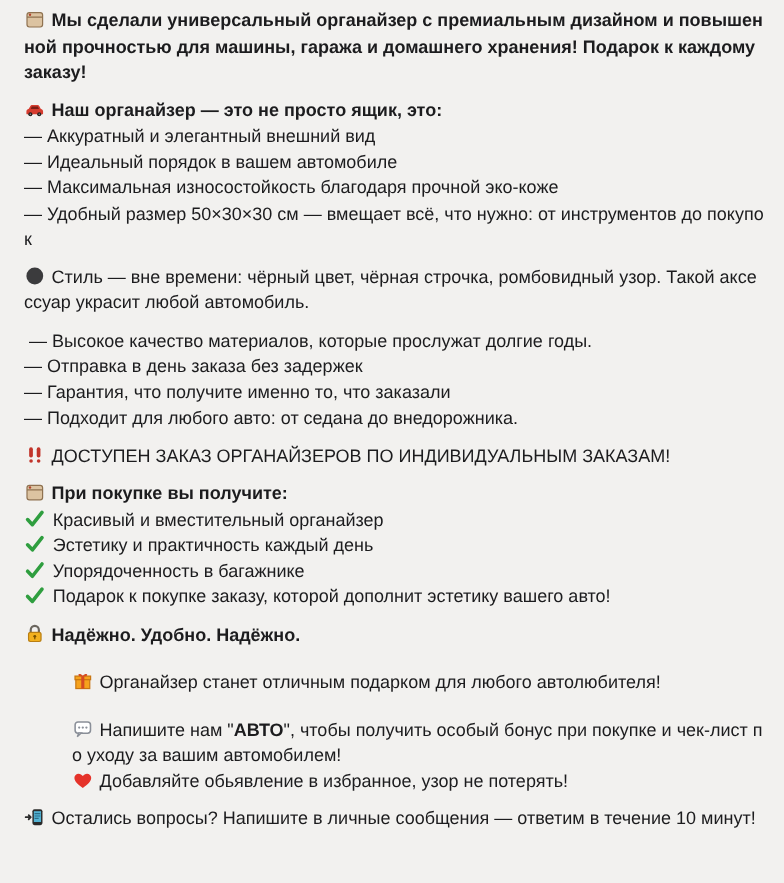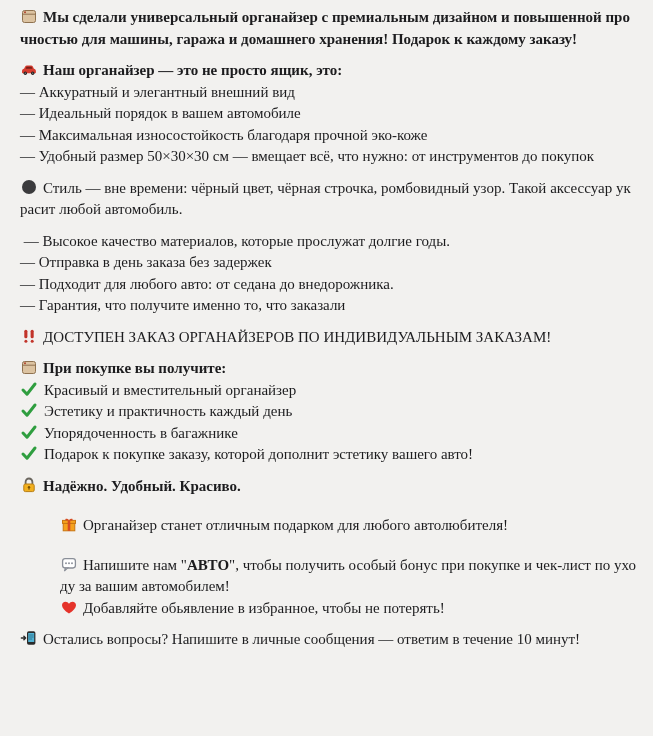--- a/index.html
+++ b/index.html
@@ -4,21 +4,21 @@
 <style>
   html, body { margin: 0; padding: 0; }
   body {
     width: 653px; height: 736px; overflow: hidden;
     background: #f2f1ef;
     color: #1c1c1e;
     font-family: "Liberation Sans", sans-serif;
     font-size: 15px;
     line-height: 21.5px;
   }
-  .desc { padding: 7px 16px 0 20px; font-family: Liberation Serif, serif; }
+  .desc { padding: 7px 16px 0 20px; }
   p, .line { margin: 0; word-break: break-all; }
   .t { white-space: pre-wrap; }
   .block { margin-top: 10px; }
   .block.first { margin-top: 0; }
   .block.gap-lg { margin-top: 18px; margin-left: 40px; }
   .bold { font-weight: 700; }
   .icon { display: inline-block; width: 18px; height: 18px; vertical-align: -3px; margin-right: 5px; }
   .icon svg { display: block; width: 18px; height: 18px; }
   .check-row .icon { margin-right: 6px; }
 </style>
@@ -48,22 +48,22 @@
     <p class="line"><span class="t">— Удобный размер 50×30×30 см — вмещает всё, что нужно: от инструментов до покупок</span></p>
   </div>
 
   <p class="block"><span class="icon"><svg viewBox="0 0 18 18" aria-hidden="true">
           <circle cx="9" cy="9" r="7" fill="#3b3b3d"></circle>
         </svg></span><span class="t">Стиль — вне времени: чёрный цвет, чёрная строчка, ромбовидный узор. Такой аксессуар украсит любой автомобиль.</span></p>
 
   <div class="block">
     <p class="line"><span class="t"> — Высокое качество материалов, которые прослужат долгие годы.</span></p>
     <p class="line"><span class="t">— Отправка в день заказа без задержек</span></p>
+    <p class="line"><span class="t">— Гарантия, что получите именно то, что заказали</span></p>
     <p class="line"><span class="t">— Подходит для любого авто: от седана до внедорожника.</span></p>
-    <p class="line"><span class="t">— Гарантия, что получите именно то, что заказали</span></p>
   </div>
 
   <p class="block"><span class="icon"><svg viewBox="0 0 18 18" aria-hidden="true">
           <rect x="4.3" y="2.8" width="3.1" height="8.4" rx="1.5" fill="#c2342a"></rect>
           <rect x="10.6" y="2.8" width="3.1" height="8.4" rx="1.5" fill="#c2342a"></rect>
           <circle cx="5.9" cy="14.2" r="1.5" fill="#c2342a"></circle>
           <circle cx="12.2" cy="14.2" r="1.5" fill="#c2342a"></circle>
         </svg></span><span class="t">ДОСТУПЕН ЗАКАЗ ОРГАНАЙЗЕРОВ ПО ИНДИВИДУАЛЬНЫМ ЗАКАЗАМ!</span></p>
 
   <div class="block">
@@ -84,41 +84,41 @@
     <p class="line check-row"><span class="icon"><svg viewBox="0 0 18 18" aria-hidden="true">
             <path d="M3 10l4 4.2L15 4" stroke="#2f9e3f" stroke-width="3" fill="none" stroke-linecap="round" stroke-linejoin="round"></path>
           </svg></span><span class="t">Подарок к покупке заказу, которой дополнит эстетику вашего авто!</span></p>
   </div>
 
   <p class="block bold"><span class="icon"><svg viewBox="0 0 18 18" aria-hidden="true">
           <path d="M5.6 8.2V5.9a3.4 3.4 0 0 1 6.8 0v2.3" stroke="#6b665e" stroke-width="1.8" fill="none"></path>
           <rect x="3.8" y="8" width="10.4" height="7.6" rx="1.6" fill="#f2b01e" stroke="#b97e12"></rect>
           <circle cx="9" cy="11.3" r="1.2" fill="#7a5200"></circle>
           <rect x="8.5" y="11.8" width="1" height="2" fill="#7a5200"></rect>
-        </svg></span><span class="t">Надёжно. Удобный. Красиво.</span></p>
+        </svg></span><span class="t">Надёжно. Удобно. Надёжно.</span></p>
 
   <p class="block gap-lg"><span class="icon"><svg viewBox="0 0 18 18" aria-hidden="true">
           <rect x="3.2" y="8.2" width="11.6" height="7.6" fill="#f6a21c" stroke="#c87612"></rect>
           <rect x="2.5" y="5.4" width="13" height="3" fill="#f6a21c" stroke="#c87612"></rect>
           <rect x="7.7" y="5.4" width="2.6" height="10.4" fill="#d64b22"></rect>
           <path d="M9 5.2C7.4 3 4.9 3.4 5.4 4.7c.4 1 2.2 1 3.6.5Z" fill="#d64b22"></path>
           <path d="M9 5.2c1.6-2.2 4.1-1.8 3.6-.5-.4 1-2.2 1-3.6.5Z" fill="#d64b22"></path>
         </svg></span><span class="t">Органайзер станет отличным подарком для любого автолюбителя!</span></p>
 
   <div class="block gap-lg">
     <p class="line"><span class="icon"><svg viewBox="0 0 18 18" aria-hidden="true">
             <rect x="2.6" y="3.6" width="12.8" height="9.4" rx="2.4" fill="#ffffff" stroke="#8a8f98" stroke-width="1.3"></rect>
             <path d="M5.6 12.8l-1.2 3.2 3.4-3.2Z" fill="#ffffff" stroke="#8a8f98" stroke-width="1.1"></path>
             <circle cx="6" cy="8.3" r=".95" fill="#8a8f98"></circle>
             <circle cx="9" cy="8.3" r=".95" fill="#8a8f98"></circle>
             <circle cx="12" cy="8.3" r=".95" fill="#8a8f98"></circle>
           </svg></span><span class="t">Напишите нам "</span><span class="t bold">АВТО</span><span class="t">", чтобы получить особый бонус при покупке и чек-лист по уходу за вашим автомобилем!</span></p>
     <p class="line"><span class="icon"><svg viewBox="0 0 18 18" aria-hidden="true">
             <path d="M9 15.6C4.5 12.6 2 10 2 7.2 2 5.2 3.6 3.7 5.5 3.7c1.4 0 2.7.8 3.5 2 .8-1.2 2.1-2 3.5-2 1.9 0 3.5 1.5 3.5 3.5 0 2.8-2.5 5.4-7 8.4Z" fill="#e5332a"></path>
-          </svg></span><span class="t">Добавляйте обьявление в избранное, чтобы не потерять!</span></p>
+          </svg></span><span class="t">Добавляйте обьявление в избранное, узор не потерять!</span></p>
   </div>
 
   <p class="block"><span class="icon"><svg viewBox="0 0 18 18" aria-hidden="true">
           <rect x="7" y="2.3" width="8.4" height="13.4" rx="1.8" fill="#2b2b2b"></rect>
           <rect x="8.2" y="4" width="6" height="9" fill="#53b3d4"></rect>
           <path d="M8.8 6h4.8M8.8 8h4.8M8.8 10h3.4" stroke="#2b6f8a" stroke-width=".9"></path>
           <path d="M1.4 9h4.2M5.6 9 3.9 7.3M5.6 9 3.9 10.7" stroke="#2b2b2b" stroke-width="1.5" fill="none" stroke-linecap="round"></path>
         </svg></span><span class="t">Остались вопросы? Напишите в личные сообщения — ответим в течение 10 минут!</span></p>
 
 </div>

